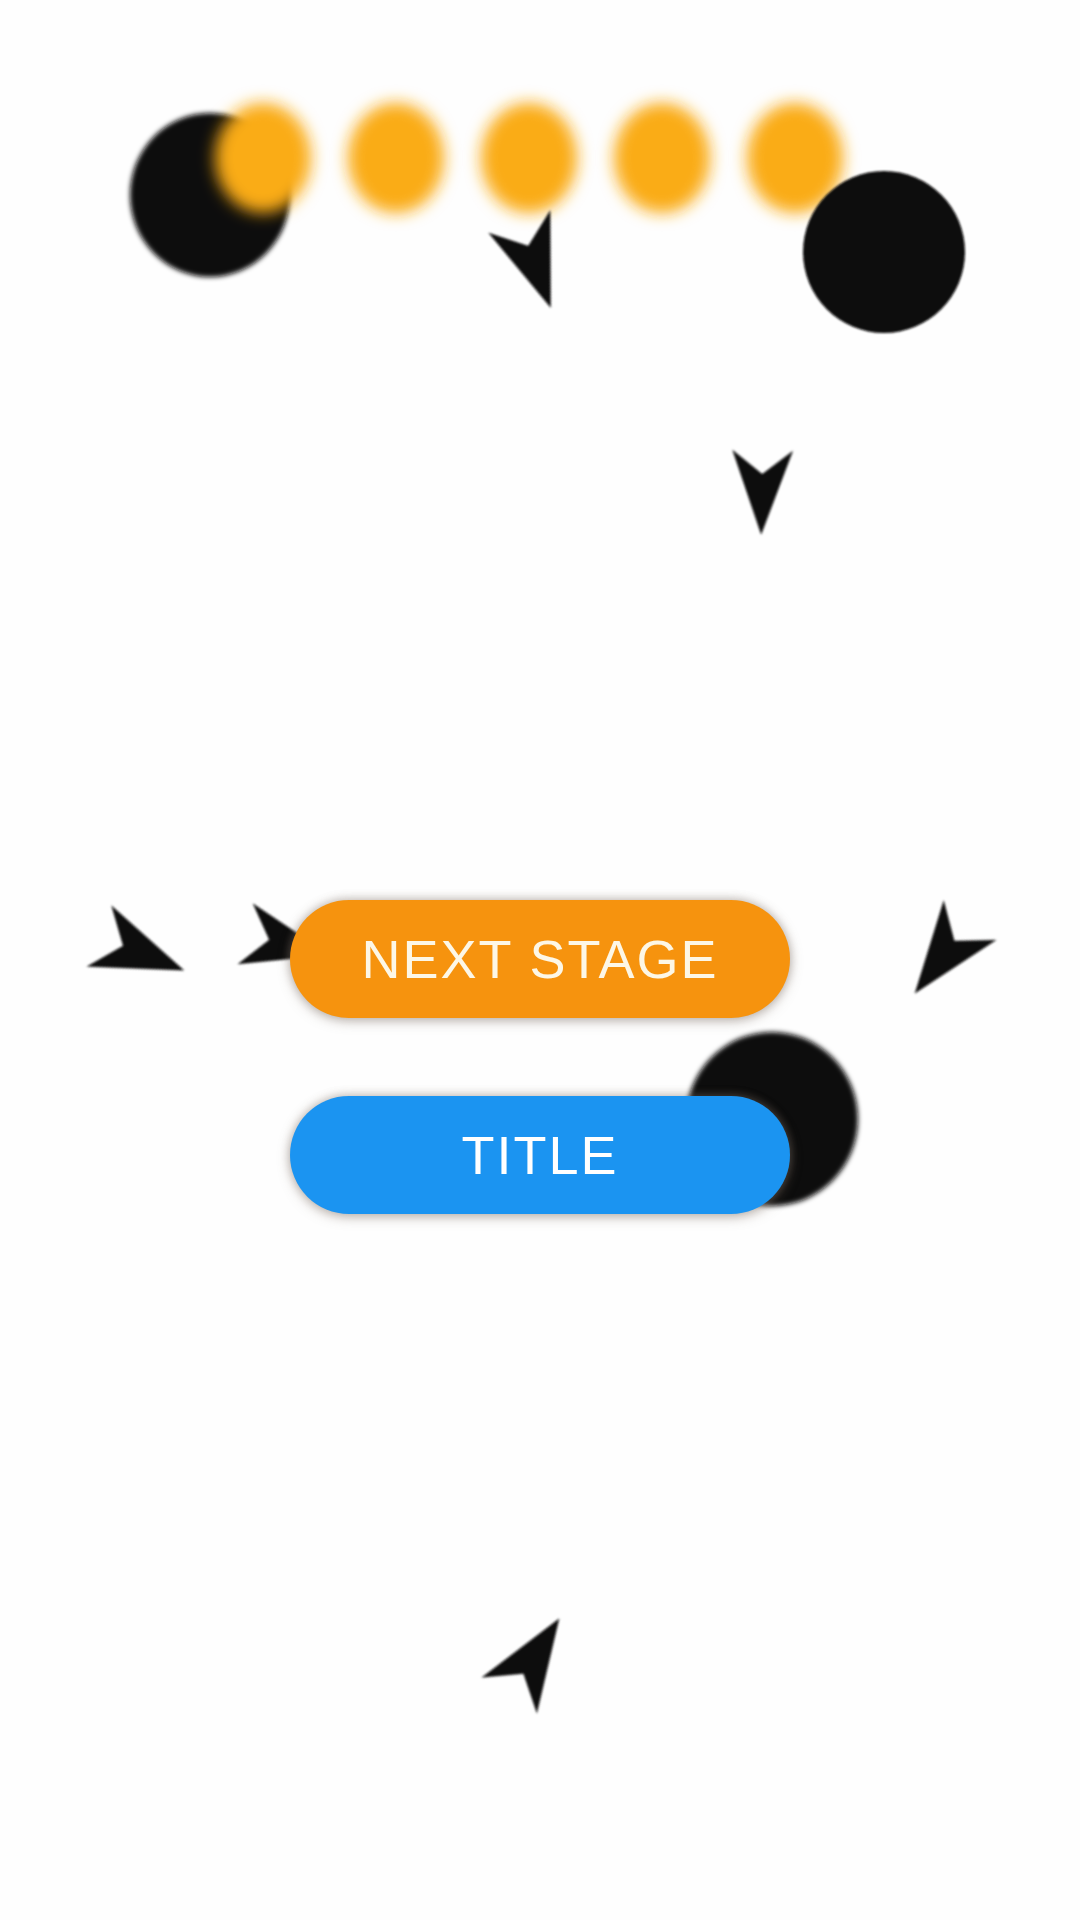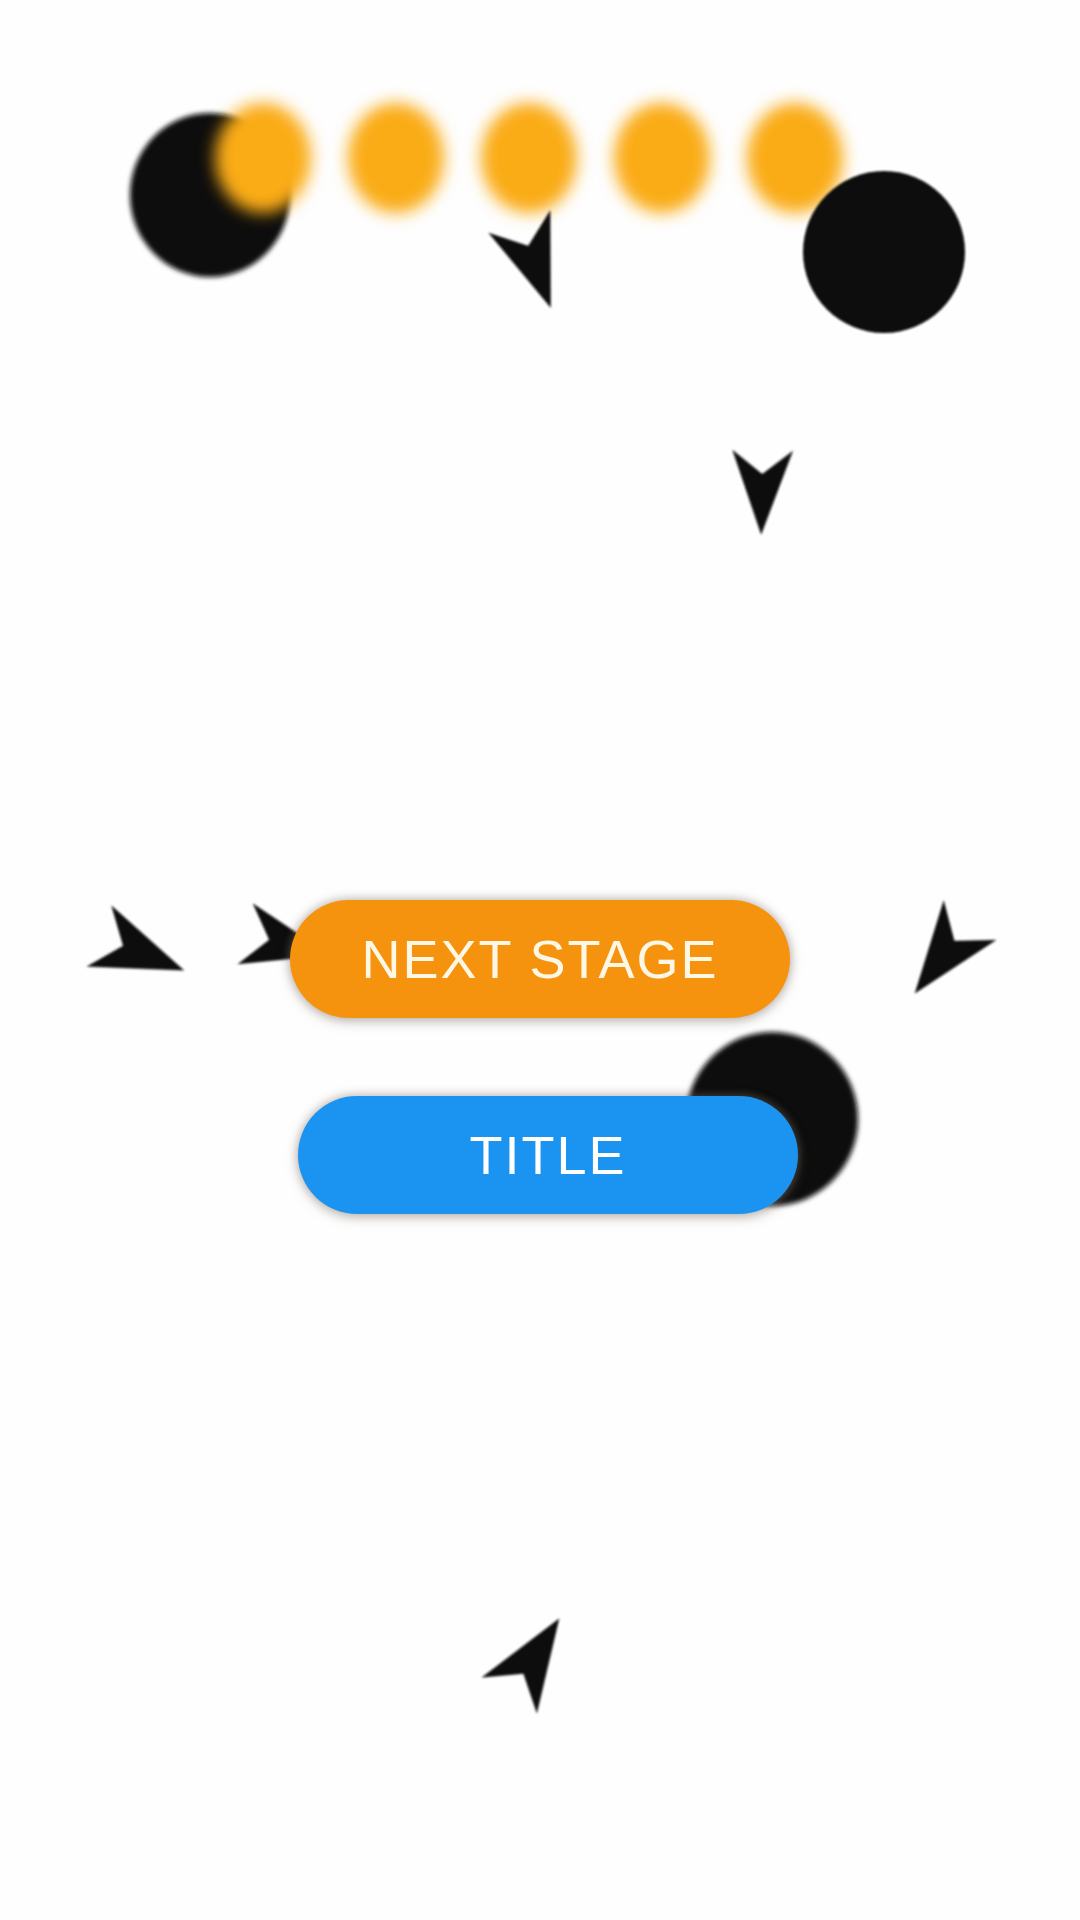--- a/index.html
+++ b/index.html
@@ -27,21 +27,21 @@
     cursor:pointer;
     box-shadow:0 3px 12px rgba(125,112,102,0.5), 0 -2px 8px rgba(125,112,102,0.28);
     padding:0;
   }
   .pill-next{
     left:290px;top:900px;width:500px;height:118px;
     background:var(--c-orange,#F6930E);
     color:var(--c-next-text,#FDF7E6);
   }
   .pill-title{
-    left:298px;top:1096px;width:500px;height:118px;
+    left:290px;top:1096px;width:500px;height:118px;
     background:var(--c-blue,#1B94F1);
     color:var(--c-title-text,#FFFFFF);
   }
   .pill span{pointer-events:none;}
 </style>
 </head>
 <body>
 
 <div class="stage" style="background: rgb(254, 254, 254);">
 

